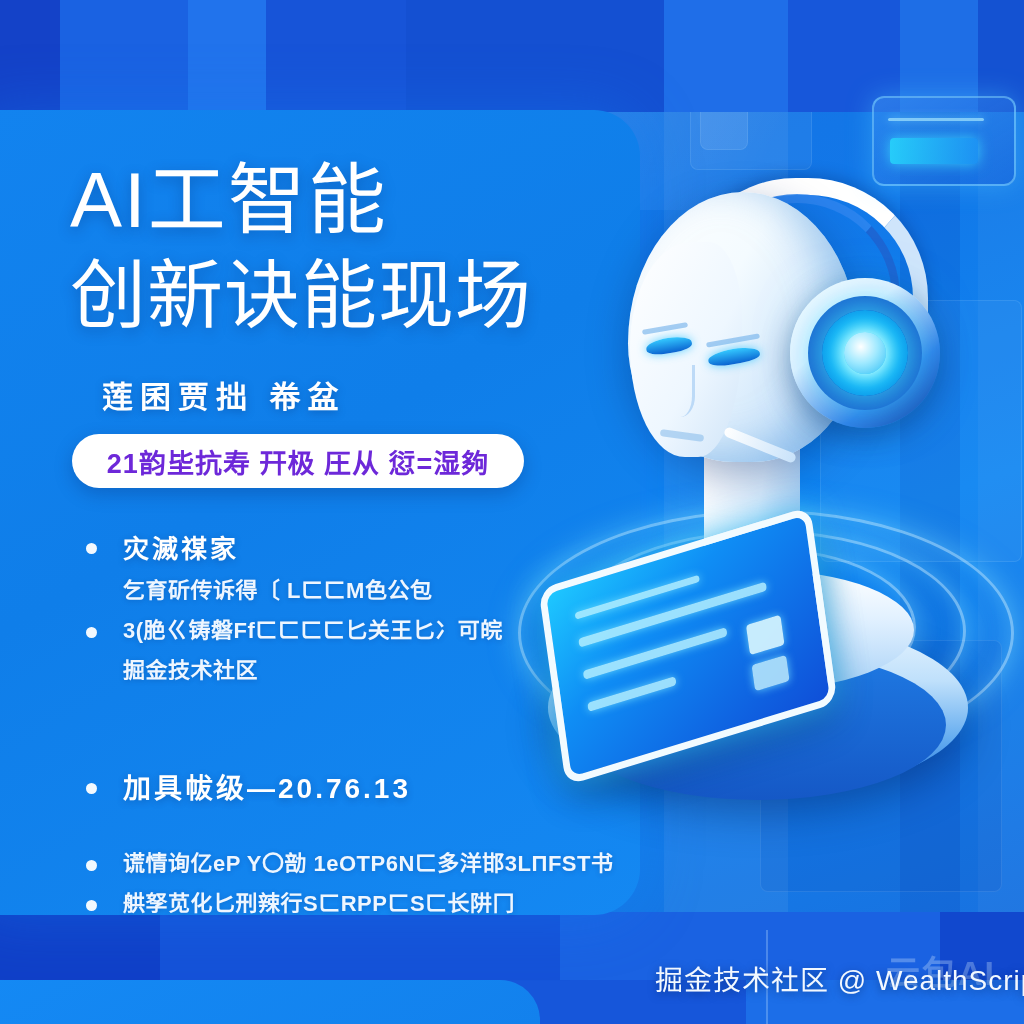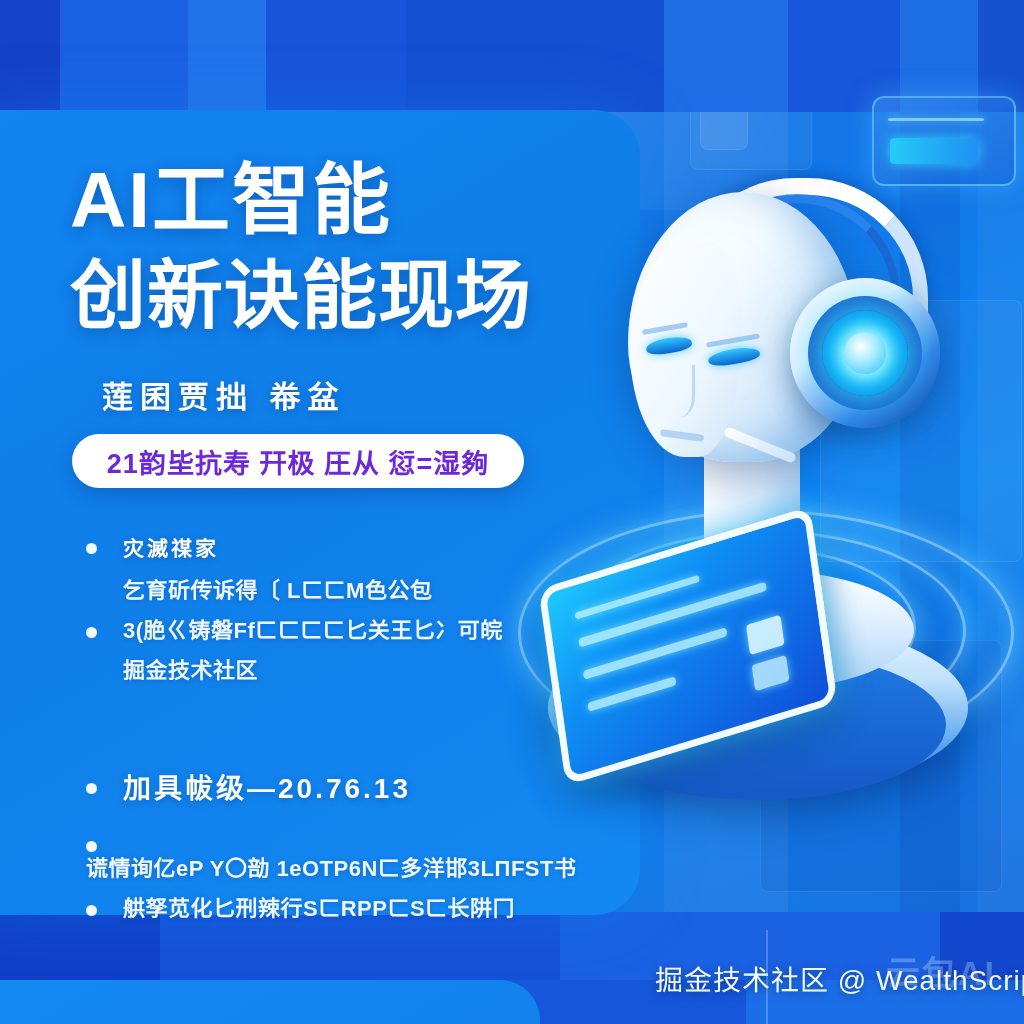--- a/index.html
+++ b/index.html
@@ -43,21 +43,21 @@
     background:linear-gradient(150deg,#1489f4 0%,#1280ec 100%);
   }
 
   
   .sweep{position:absolute;background:linear-gradient(90deg,rgba(255,255,255,.10),rgba(255,255,255,0));
         transform:skewX(-22deg);pointer-events:none;}
 
   
   .headline{position:absolute;left:70px;top:152px;width:560px;}
   .hl-line{
-    color:#ffffff;font-weight:700;letter-spacing:2px;
+    color:#ffffff;font-weight:400;letter-spacing:2px;
     font-size:78px;line-height:96px;white-space:nowrap;
     text-shadow:0 4px 14px rgba(5,40,110,.35);
     font-family:"Liberation Sans","DejaVu Sans",sans-serif;
   }
   .hl-line.l2{font-size:76px;letter-spacing:1px;}
 
   
   .subtitle{
     position:absolute;left:74px;top:372px;
     color:#ffffff;font-size:31px;font-weight:800;letter-spacing:7px;
@@ -77,21 +77,21 @@
 
   
   .bullets{position:absolute;left:86px;top:530px;width:520px;}
   .grp{margin-bottom:26px;}
   .row{display:flex;align-items:flex-start;margin-bottom:6px;}
   .dot{
     width:11px;height:11px;border-radius:50%;background:#ffffff;
     margin:13px 26px 0 0;flex:0 0 11px;opacity:.95;
   }
   .row-head{
-    color:#ffffff;font-size:21px;font-weight:900;letter-spacing:3px;white-space:nowrap;
+    color:#ffffff;font-size:26px;font-weight:900;letter-spacing:3px;white-space:nowrap;
     text-shadow:0 2px 7px rgba(5,40,110,.3);line-height:38px;
   }
   .row-txt{
     color:#eef6ff;font-size:22px;font-weight:700;letter-spacing:.5px;white-space:nowrap;
     line-height:34px;text-shadow:0 1px 5px rgba(5,40,110,.25);
   }
 
   .grp2{position:absolute;left:86px;top:770px;width:560px;}
   .grp2 .row-head{font-size:28px;}
 
@@ -355,21 +355,21 @@
         <span class="row-txt">掘金技术社区</span>
       </div>
     </div>
   </div>
 
   <div class="grp2">
     <div class="row">
       <span class="dot"></span>
       <span class="row-head">加具帗级—20.76.13</span>
     </div>
-    <div class="row" style="margin-top:20px;flex-direction:column;">
+    <div class="row" style="margin-top:39px;">
       <span class="dot"></span>
       <span class="row-txt">谎情询亿eP Y〇勏 1eOTP6Nㄈ多洋邯3LΠFST书</span>
     </div>
     <div class="row">
       <span class="dot"></span>
       <span class="row-txt">舼孥苋化匕刑辣行SㄈRPPㄈSㄈ长阱冂</span>
     </div>
   </div>
 
   <div class="wm-sep"></div>

